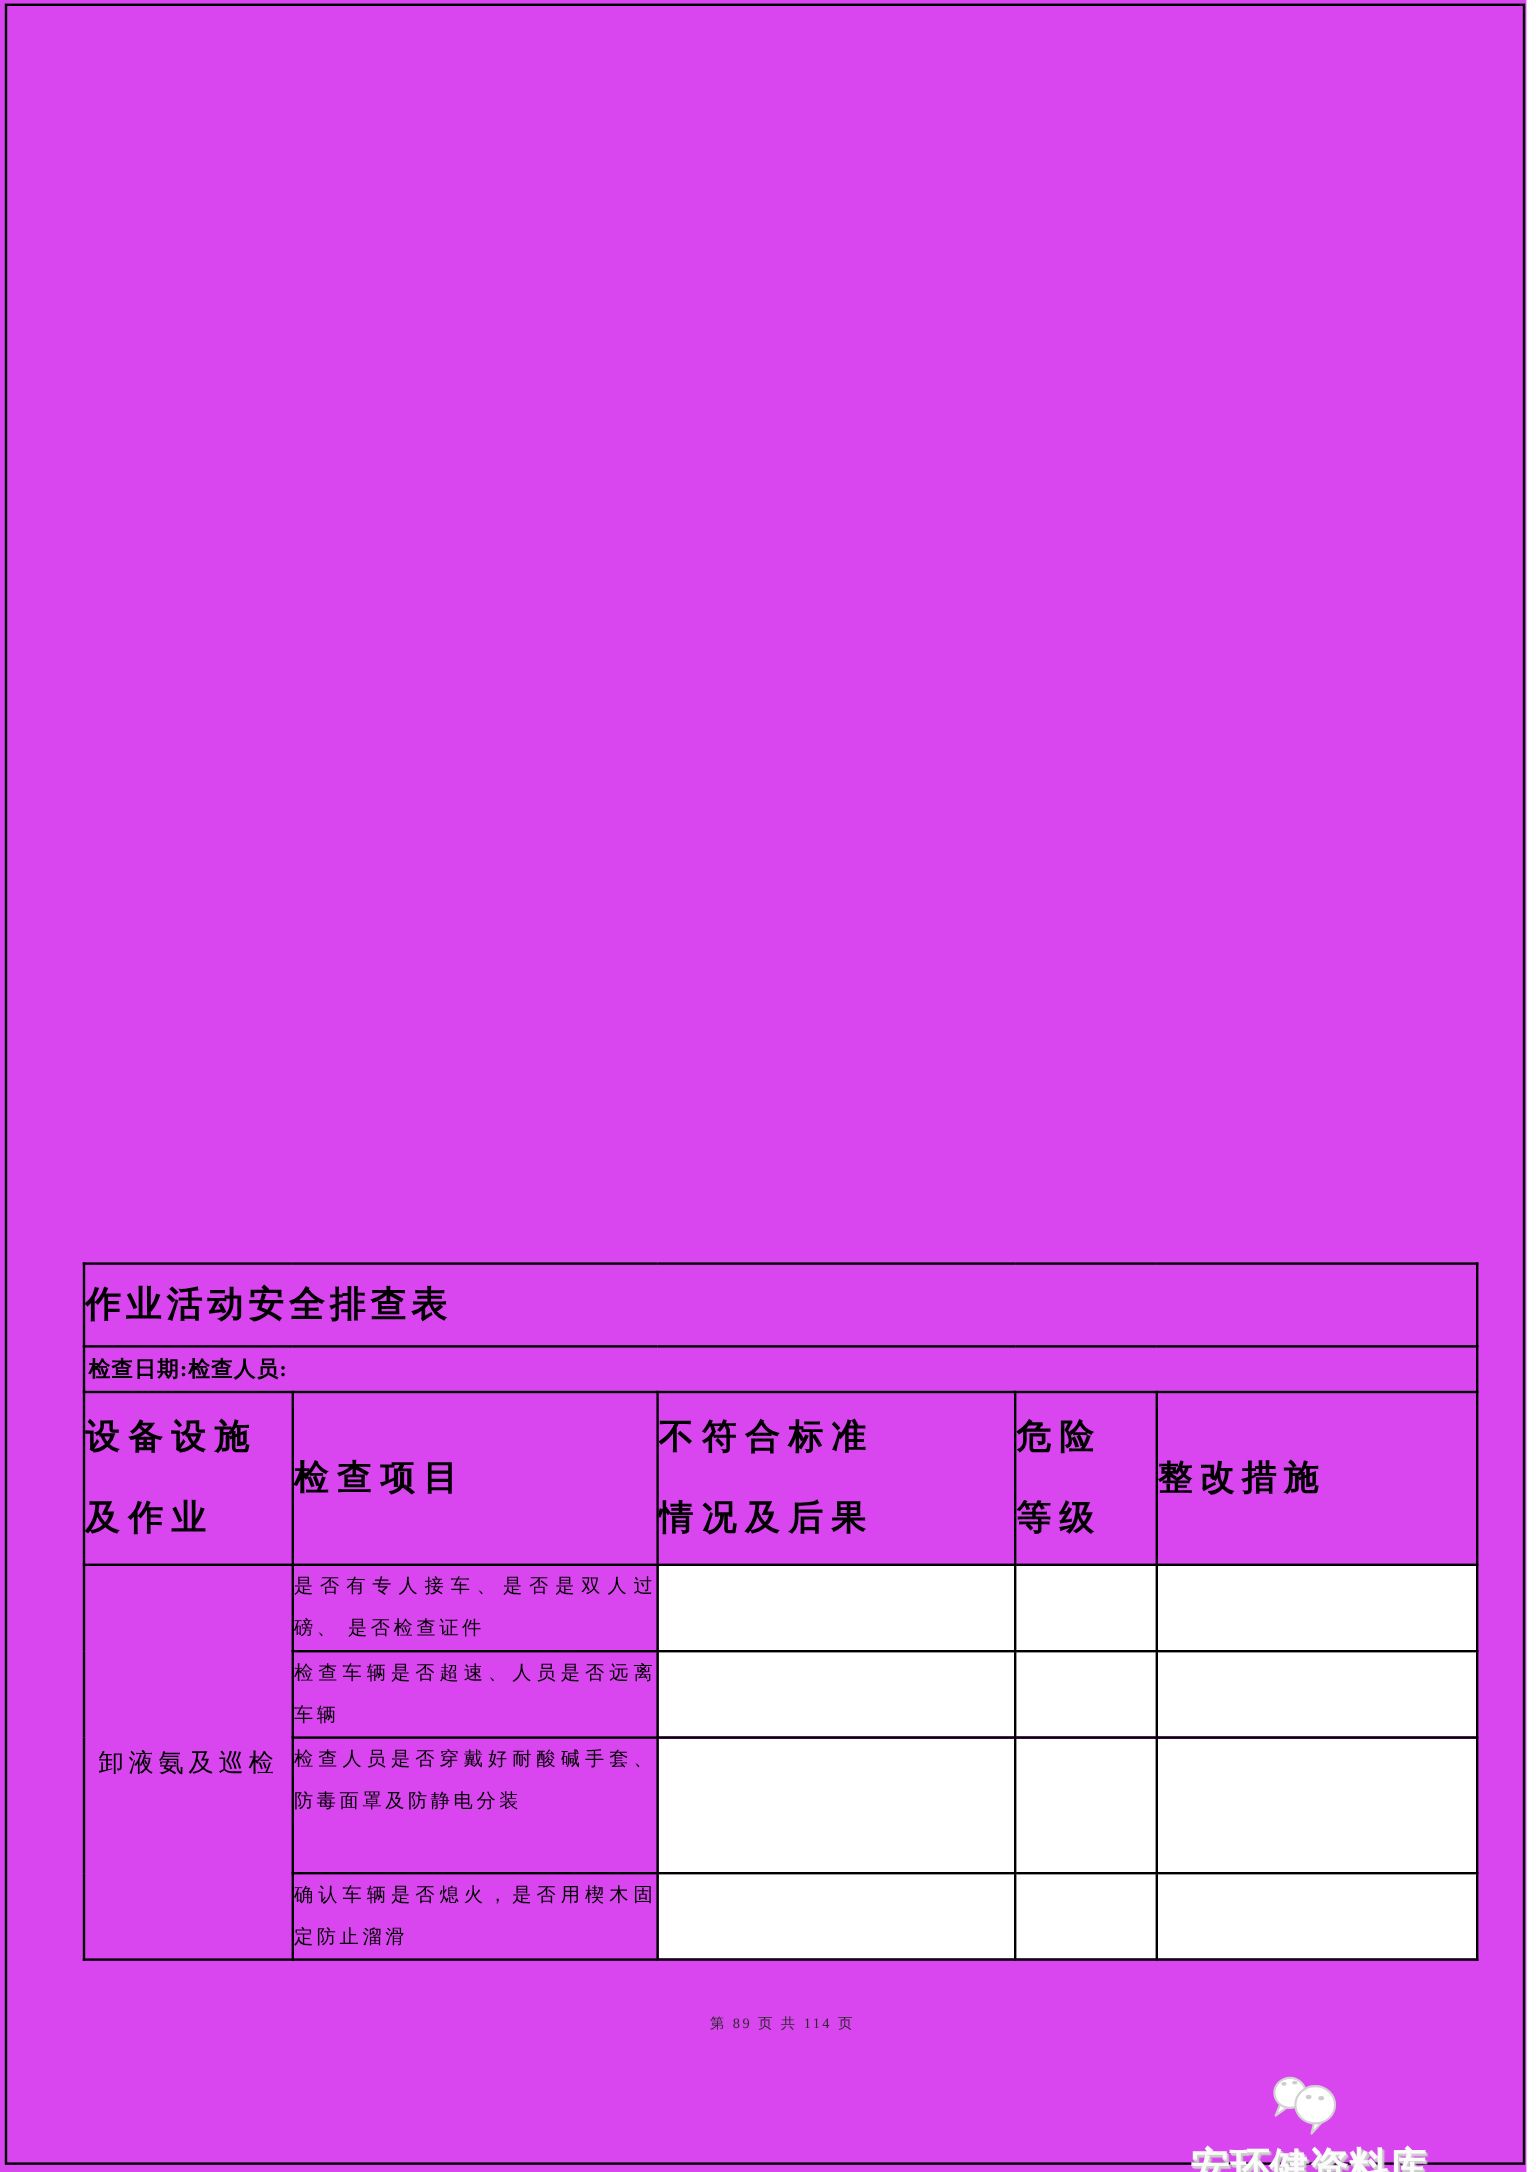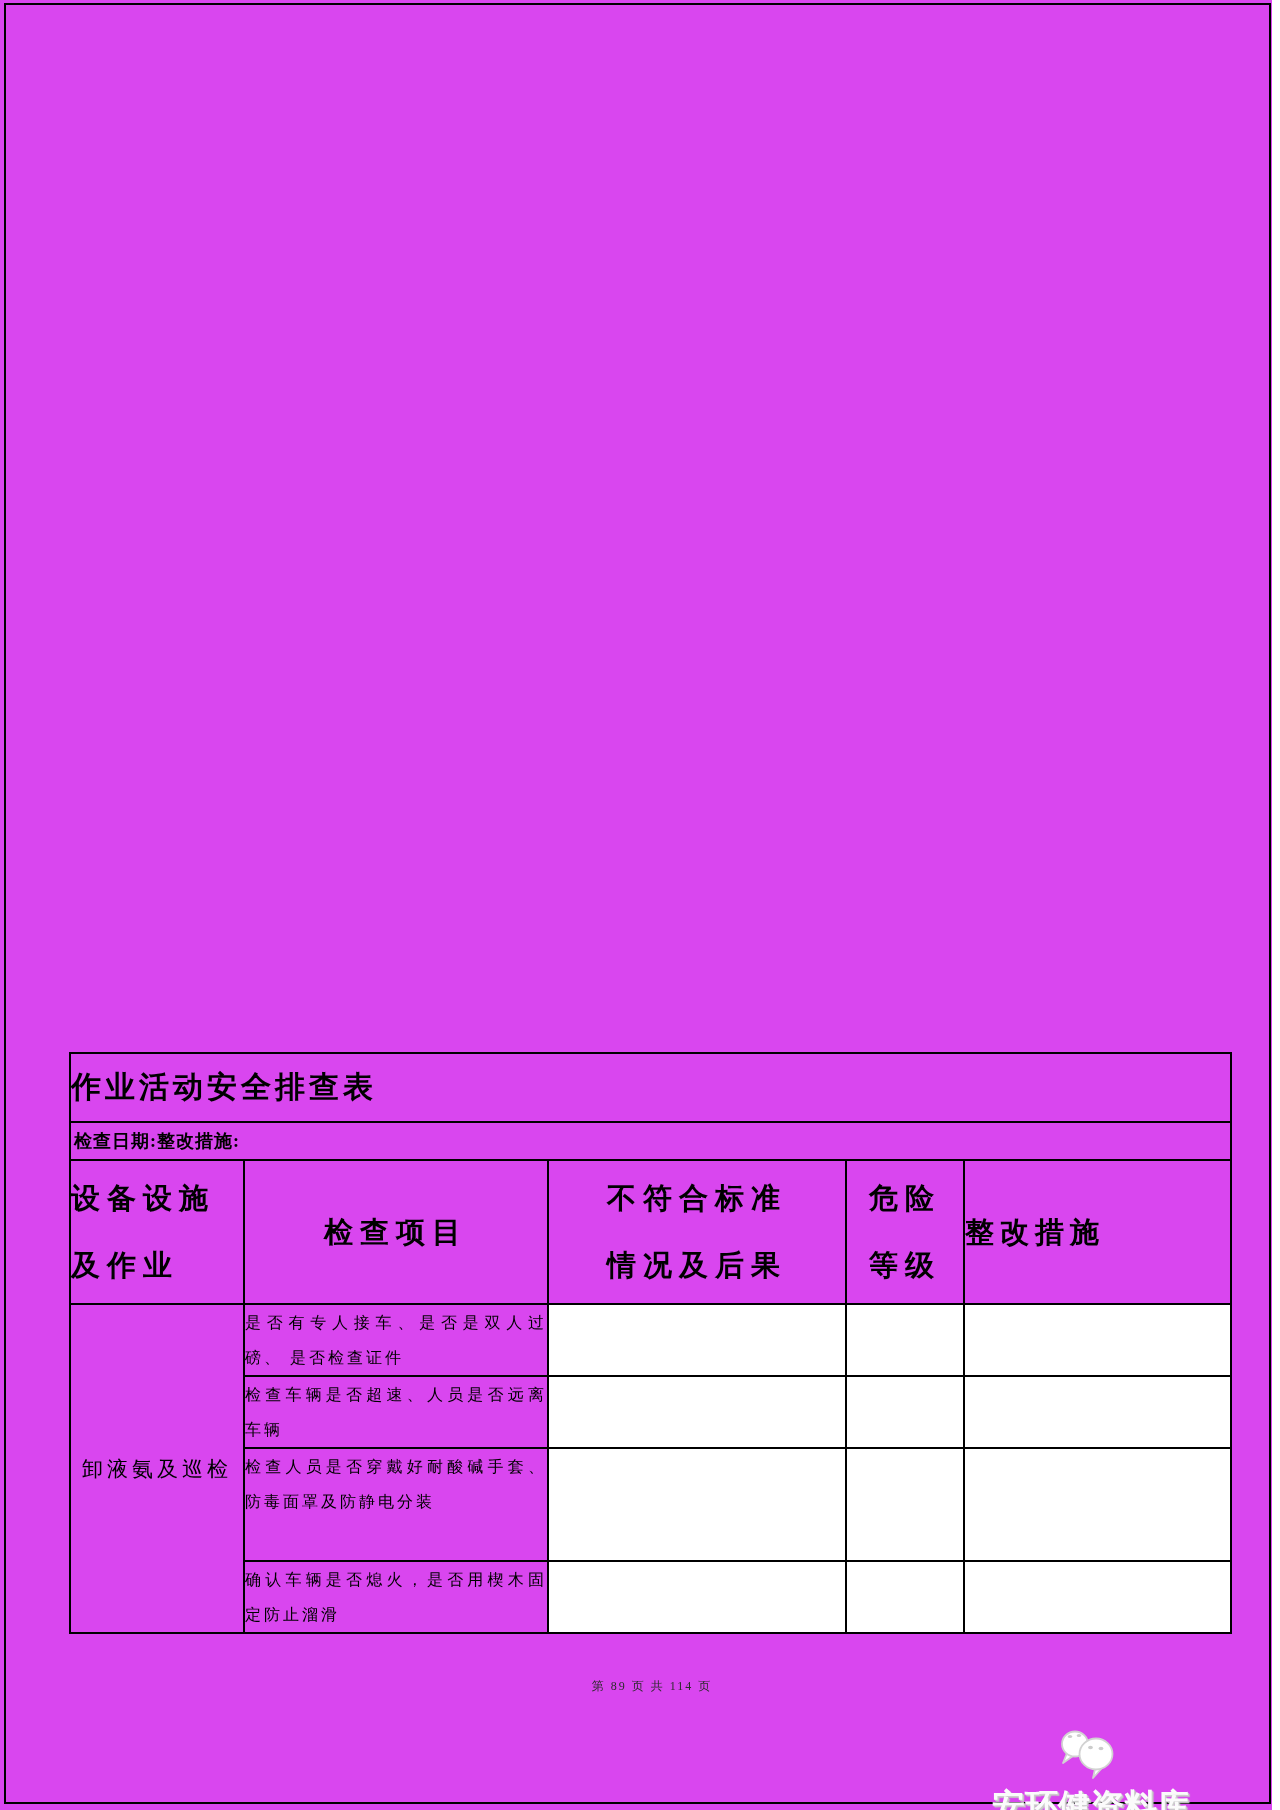--- a/index.html
+++ b/index.html
@@ -57,21 +57,21 @@
     font-size: 18px;
     font-weight: bold;
     letter-spacing: 1px;
   }
   th.hdr {
     font-size: 29px;
     font-weight: bold;
     letter-spacing: 7px;
     line-height: 67px;
     vertical-align: middle;
-    text-align: center;
+    text-align: left;
     white-space: pre-line;
   }
   th.hdr-left { text-align: left; padding-left: 8px; }
   th.hdr-action { text-align: left; padding-left: 7px; letter-spacing: 6px; }
 
   td.activity-cell {
     vertical-align: middle;
     text-align: center;
     padding-left: 4px;
     font-size: 21px;
@@ -132,21 +132,21 @@
       <col style="width:267px">
     </colgroup>
     <tbody>
       <tr class="row-title">
         <td class="title-cell" colspan="5">作业活动安全排查表</td>
       </tr>
       <tr class="row-date">
         <td class="date-cell" colspan="5">
           <div class="date-flex">
             <span>检查日期:</span>
-            <span>整改措施:</span>
+            <span>检查人员:</span>
           </div>
         </td>
       </tr>
       <tr class="row-header">
         <th class="hdr hdr-left">设备设施
 及作业</th>
         <th class="hdr">检查项目</th>
         <th class="hdr">不符合标准
 情况及后果</th>
         <th class="hdr">危险

